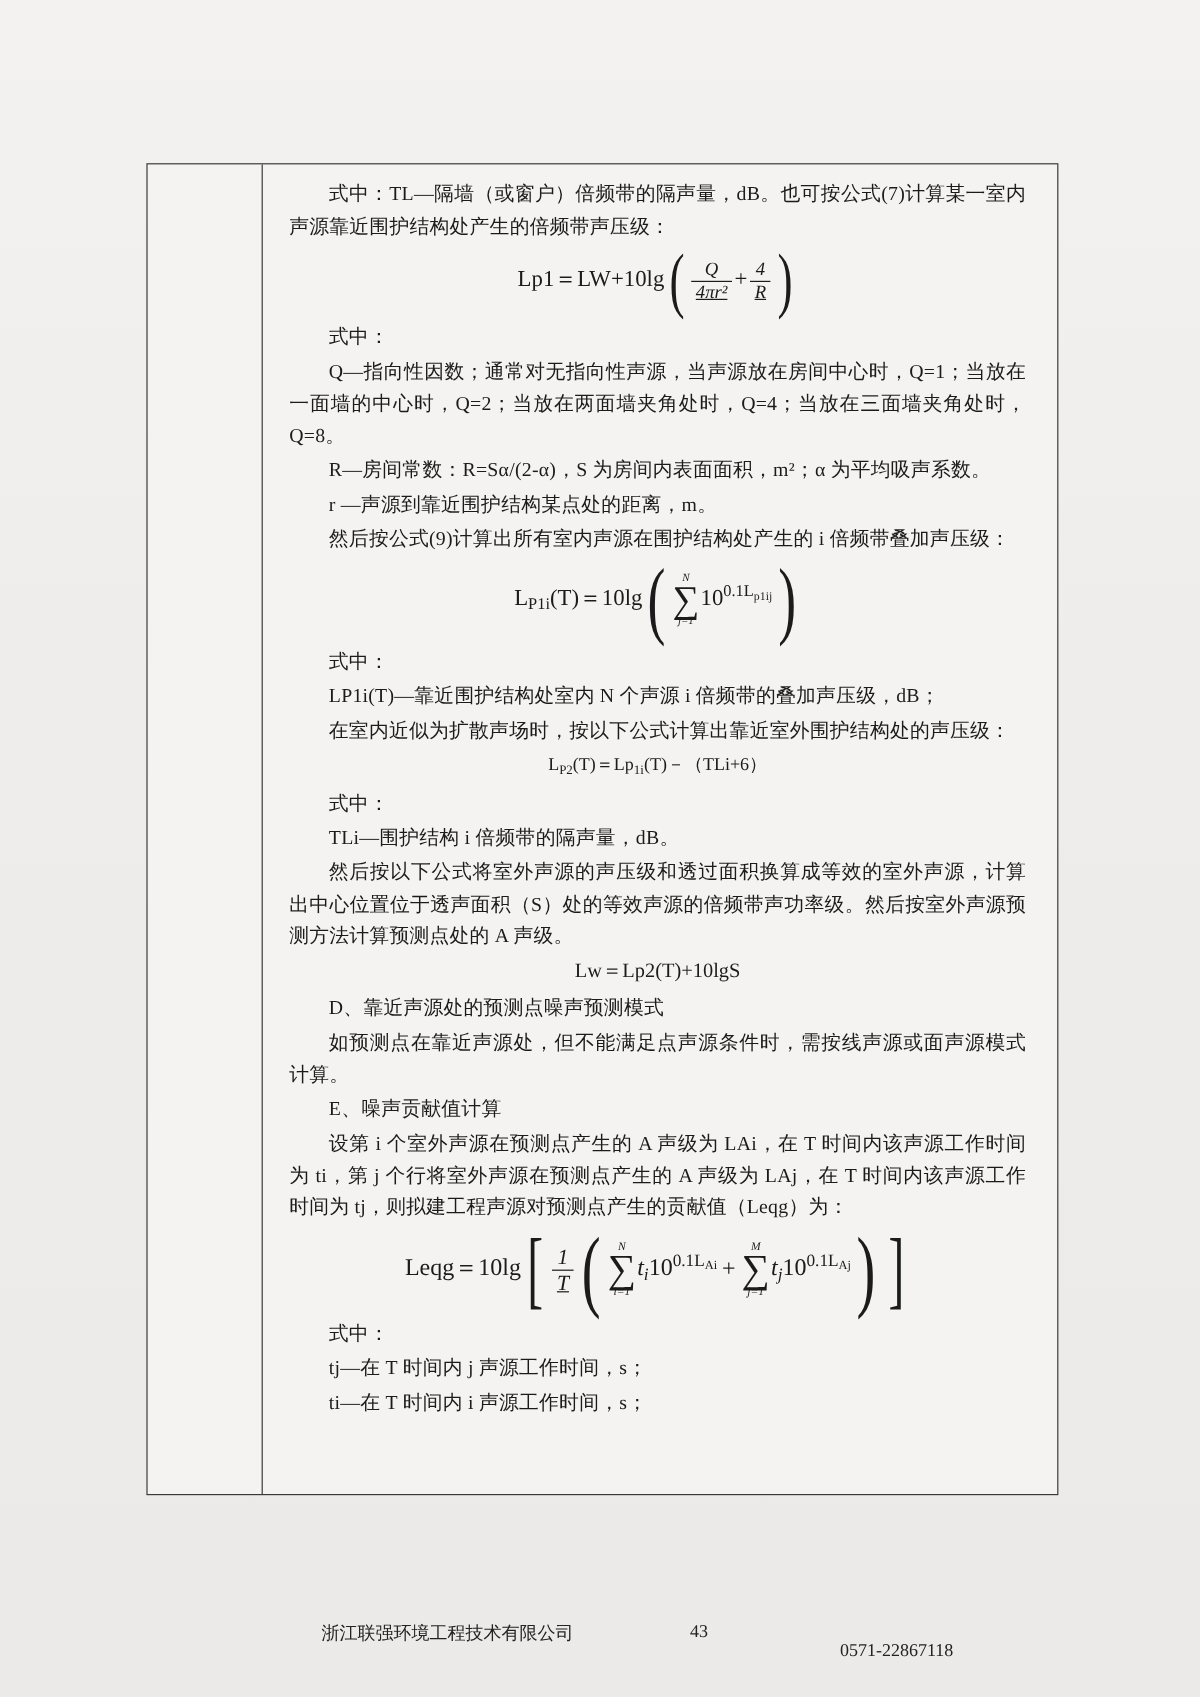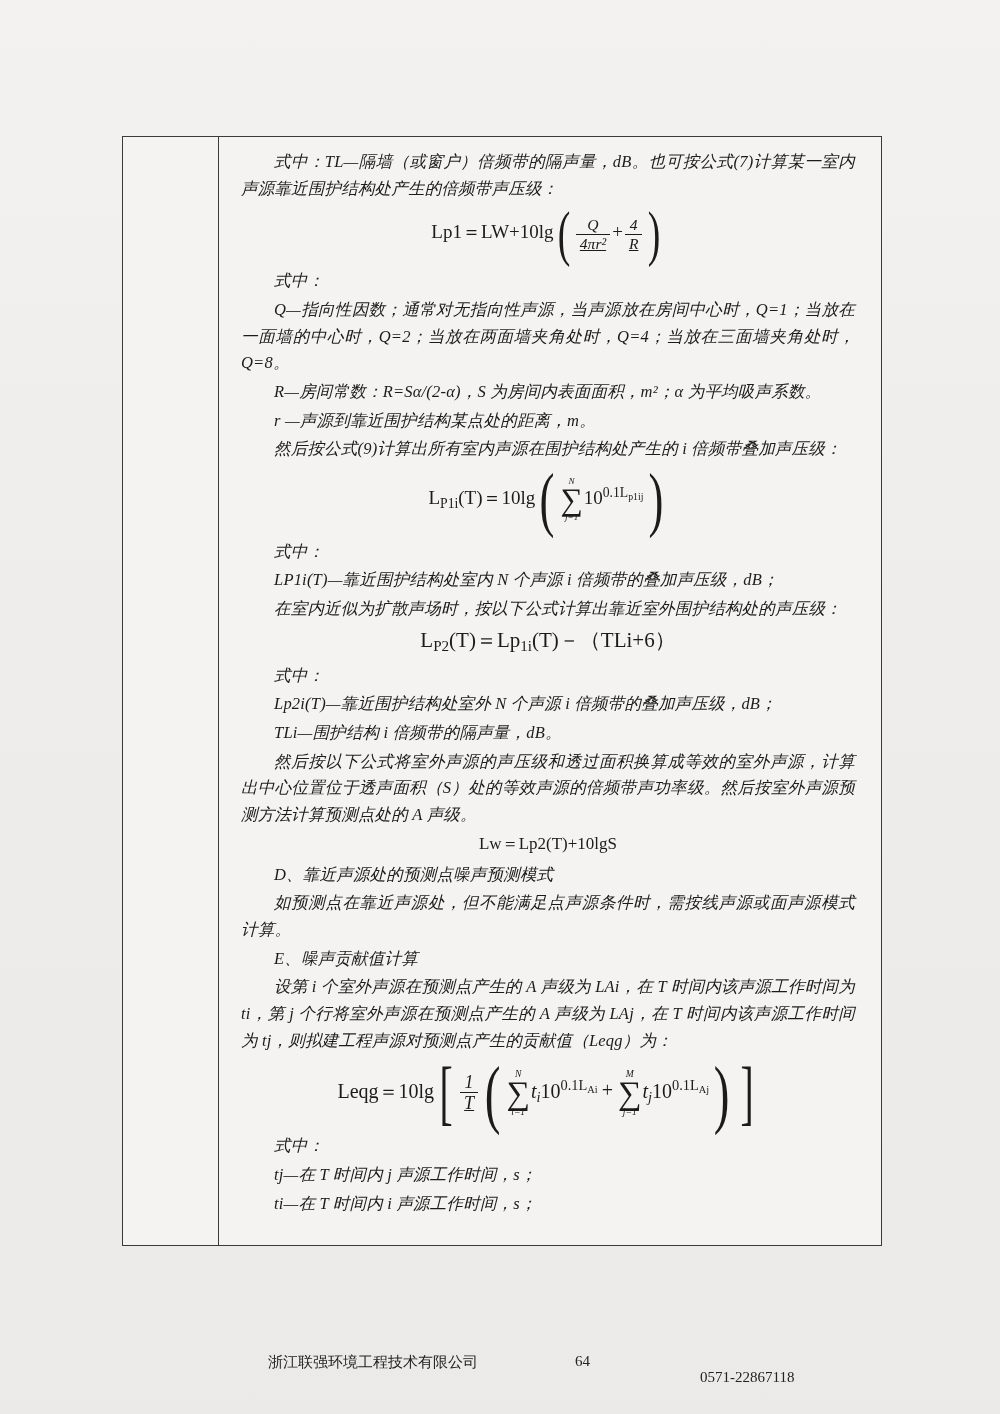--- a/index.html
+++ b/index.html
@@ -48,21 +48,20 @@
     flex: 1;
     padding: 12px 26px 0 22px;
     box-sizing: border-box;
   }
   p {
     margin: 0 0 2px 0;
     font-size: 16.5px;
     line-height: 1.62;
     text-align: justify;
     letter-spacing: 0.2px;
-    font-style: italic;
   }
   p.indent { text-indent: 2em; }
   .formula {
     text-align: center;
     margin: 6px 0 8px 0;
     font-family: "Liberation Serif", serif;
   }
   .f-line {
     display: inline-block;
     font-size: 19px;
@@ -165,27 +164,26 @@
           <span class="f-line">
             <span>L</span><span class="sub">P1i</span><span>(T)＝10lg</span><span class="paren huge">(</span><span class="sumwrap"><span class="lim">N</span><span class="sigma">∑</span><span class="lim">j=1</span></span><span>10</span><span class="sup"><span>0.1L</span><span class="sub">p1ij</span></span><span class="paren huge">)</span>
           </span>
         </div>
 
         <p class="indent">式中：</p>
         <p class="indent">LP1i(T)—靠近围护结构处室内 N 个声源 i 倍频带的叠加声压级，dB；</p>
         <p class="indent">在室内近似为扩散声场时，按以下公式计算出靠近室外围护结构处的声压级：</p>
 
         <div class="formula">
-          <span class="f-line" style="font-size:21px;">
+          <span class="f-line" style="font-size:15px;">
             <span>L</span><span class="sub">P2</span><span>(T)＝Lp</span><span class="sub">1i</span><span>(T)－（TLi+6）</span>
           </span>
         </div>
 
         <p class="indent">式中：</p>
-        <p class="indent">Lp2i(T)—靠近围护结构处室外 N 个声源 i 倍频带的叠加声压级，dB；</p>
         <p class="indent">TLi—围护结构 i 倍频带的隔声量，dB。</p>
         <p class="indent">然后按以下公式将室外声源的声压级和透过面积换算成等效的室外声源，计算出中心位置位于透声面积（S）处的等效声源的倍频带声功率级。然后按室外声源预测方法计算预测点处的 A 声级。</p>
 
         <div class="formula">
           <span class="f-line" style="font-size:17px;">Lw＝Lp2(T)+10lgS</span>
         </div>
 
         <p class="indent">D、靠近声源处的预测点噪声预测模式</p>
         <p class="indent">如预测点在靠近声源处，但不能满足点声源条件时，需按线声源或面声源模式计算。</p>
         <p class="indent">E、噪声贡献值计算</p>
@@ -200,19 +198,19 @@
         <p class="indent">式中：</p>
         <p class="indent">tj—在 T 时间内 j 声源工作时间，s；</p>
         <p class="indent">ti—在 T 时间内 i 声源工作时间，s；</p>
 
       </div>
     </div>
 
     <div class="footer">
       <div class="inner">
         <span class="company">浙江联强环境工程技术有限公司</span>
-        <span class="pageno">64</span>
+        <span class="pageno">43</span>
         <span class="phone">0571-22867118</span>
       </div>
     </div>
 
   </div>
 </div>
 
 </body></html>

